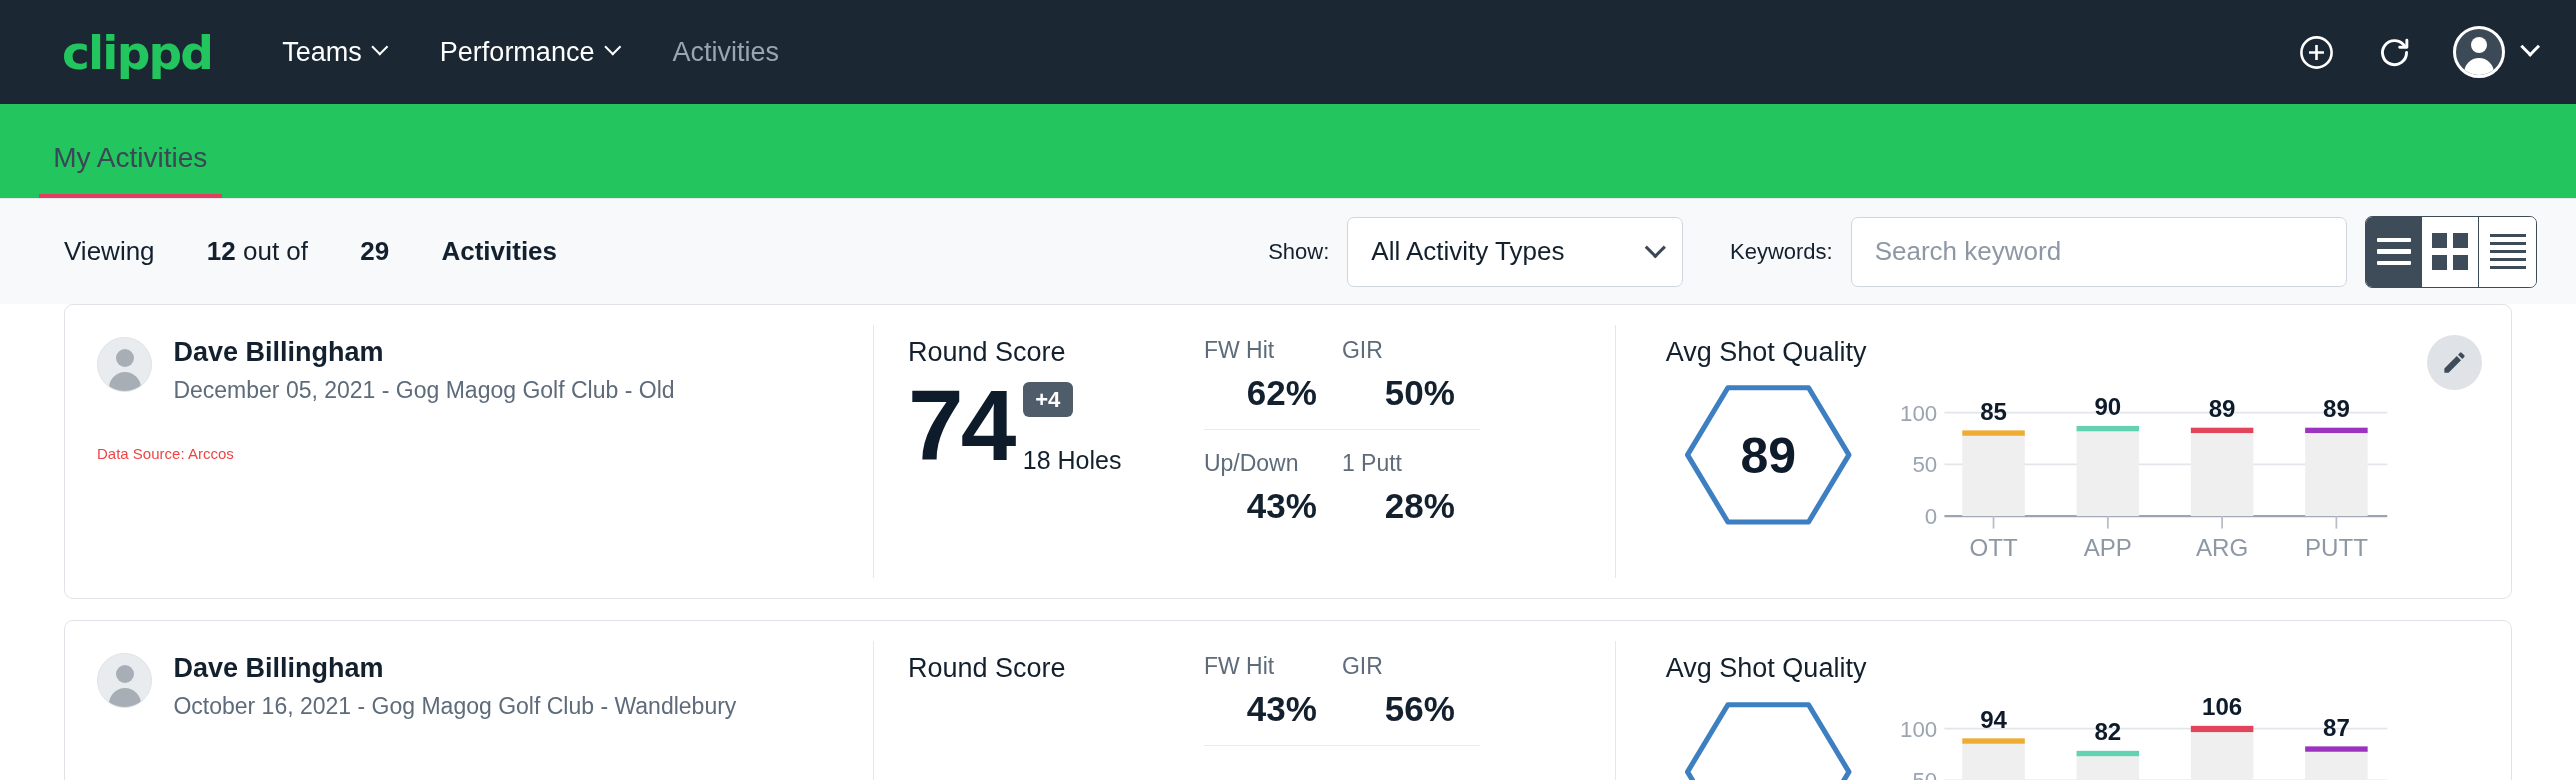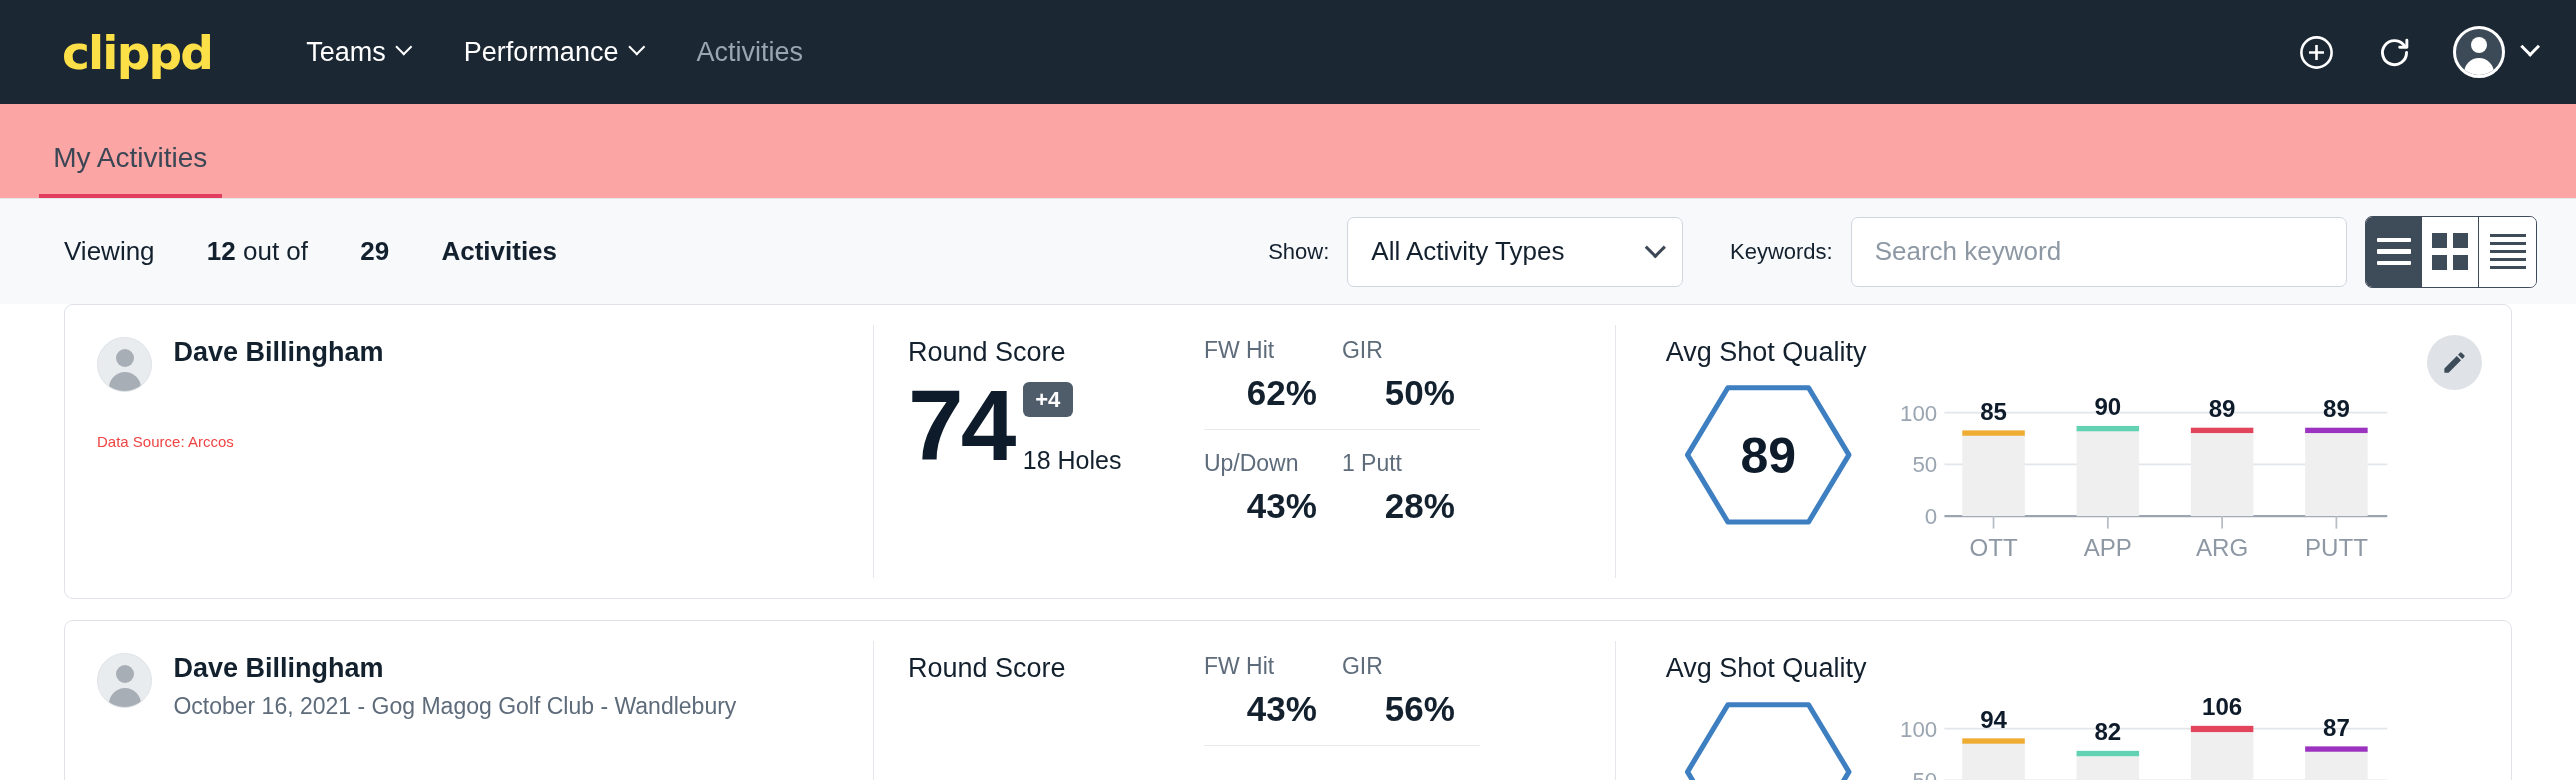--- a/index.html
+++ b/index.html
@@ -14,23 +14,23 @@
   .topbar {
     height: 104px;
     background: #1b2733;
     display: flex;
     align-items: center;
     padding: 0 39px 0 62px;
   }
   .logo {
     font-size: 47px;
     font-weight: bold;
-    color: #fde047;
+    color: #22c55e;
     letter-spacing: -1.8px;
-    margin-right: 94px;
+    margin-right: 70px;
     font-family: "DejaVu Sans", sans-serif;
     text-align: center;
   }
   .navlinks { display: flex; align-items: center; gap: 54px; flex: 1; }
   .navlink {
     color: #ffffff;
     font-size: 27px;
     display: flex;
     align-items: center;
     gap: 12.5px;
@@ -64,21 +64,21 @@
     background: #ffffff; transform: translateX(-50%);
   }
   .chev-big {
     width: 14.3px; height: 14.3px;
     border-right: 3.1px solid #fff; border-bottom: 3.1px solid #fff;
     transform: rotate(45deg) translate(-3.6px,-3.6px);
   }
 
   
   .tabstrip {
-    height: 95px; background: #fca5a5;
+    height: 95px; background: #22c55e;
     display: flex; align-items: flex-end;
     padding-left: 39px;
     border-bottom: 0.9px solid #e4e7eb;
   }
   .tab {
     font-size: 28px; color: #3b4754;
     padding: 0 14.3px 19.6px 14.3px;
     border-bottom: 4.5px solid #e23d5f;
     cursor: pointer;
   }
@@ -306,20 +306,21 @@
 </div>
 
 <div class="cardwrap">
 
   <div class="card">
     <div class="col-info">
       <div class="person">
         <div class="avatar-card"></div>
         <div>
           <div class="pname">Dave Billingham</div>
+          <div class="pmeta">December 05, 2021 - Gog Magog Golf Club - Old</div>
         </div>
       </div>
       <div class="csrc">Data Source: Arccos</div>
     </div>
 
     <div class="divider"></div>
 
     <div class="col-score">
       <div class="sectlabel">Round Score</div>
       <div class="scorerow">

